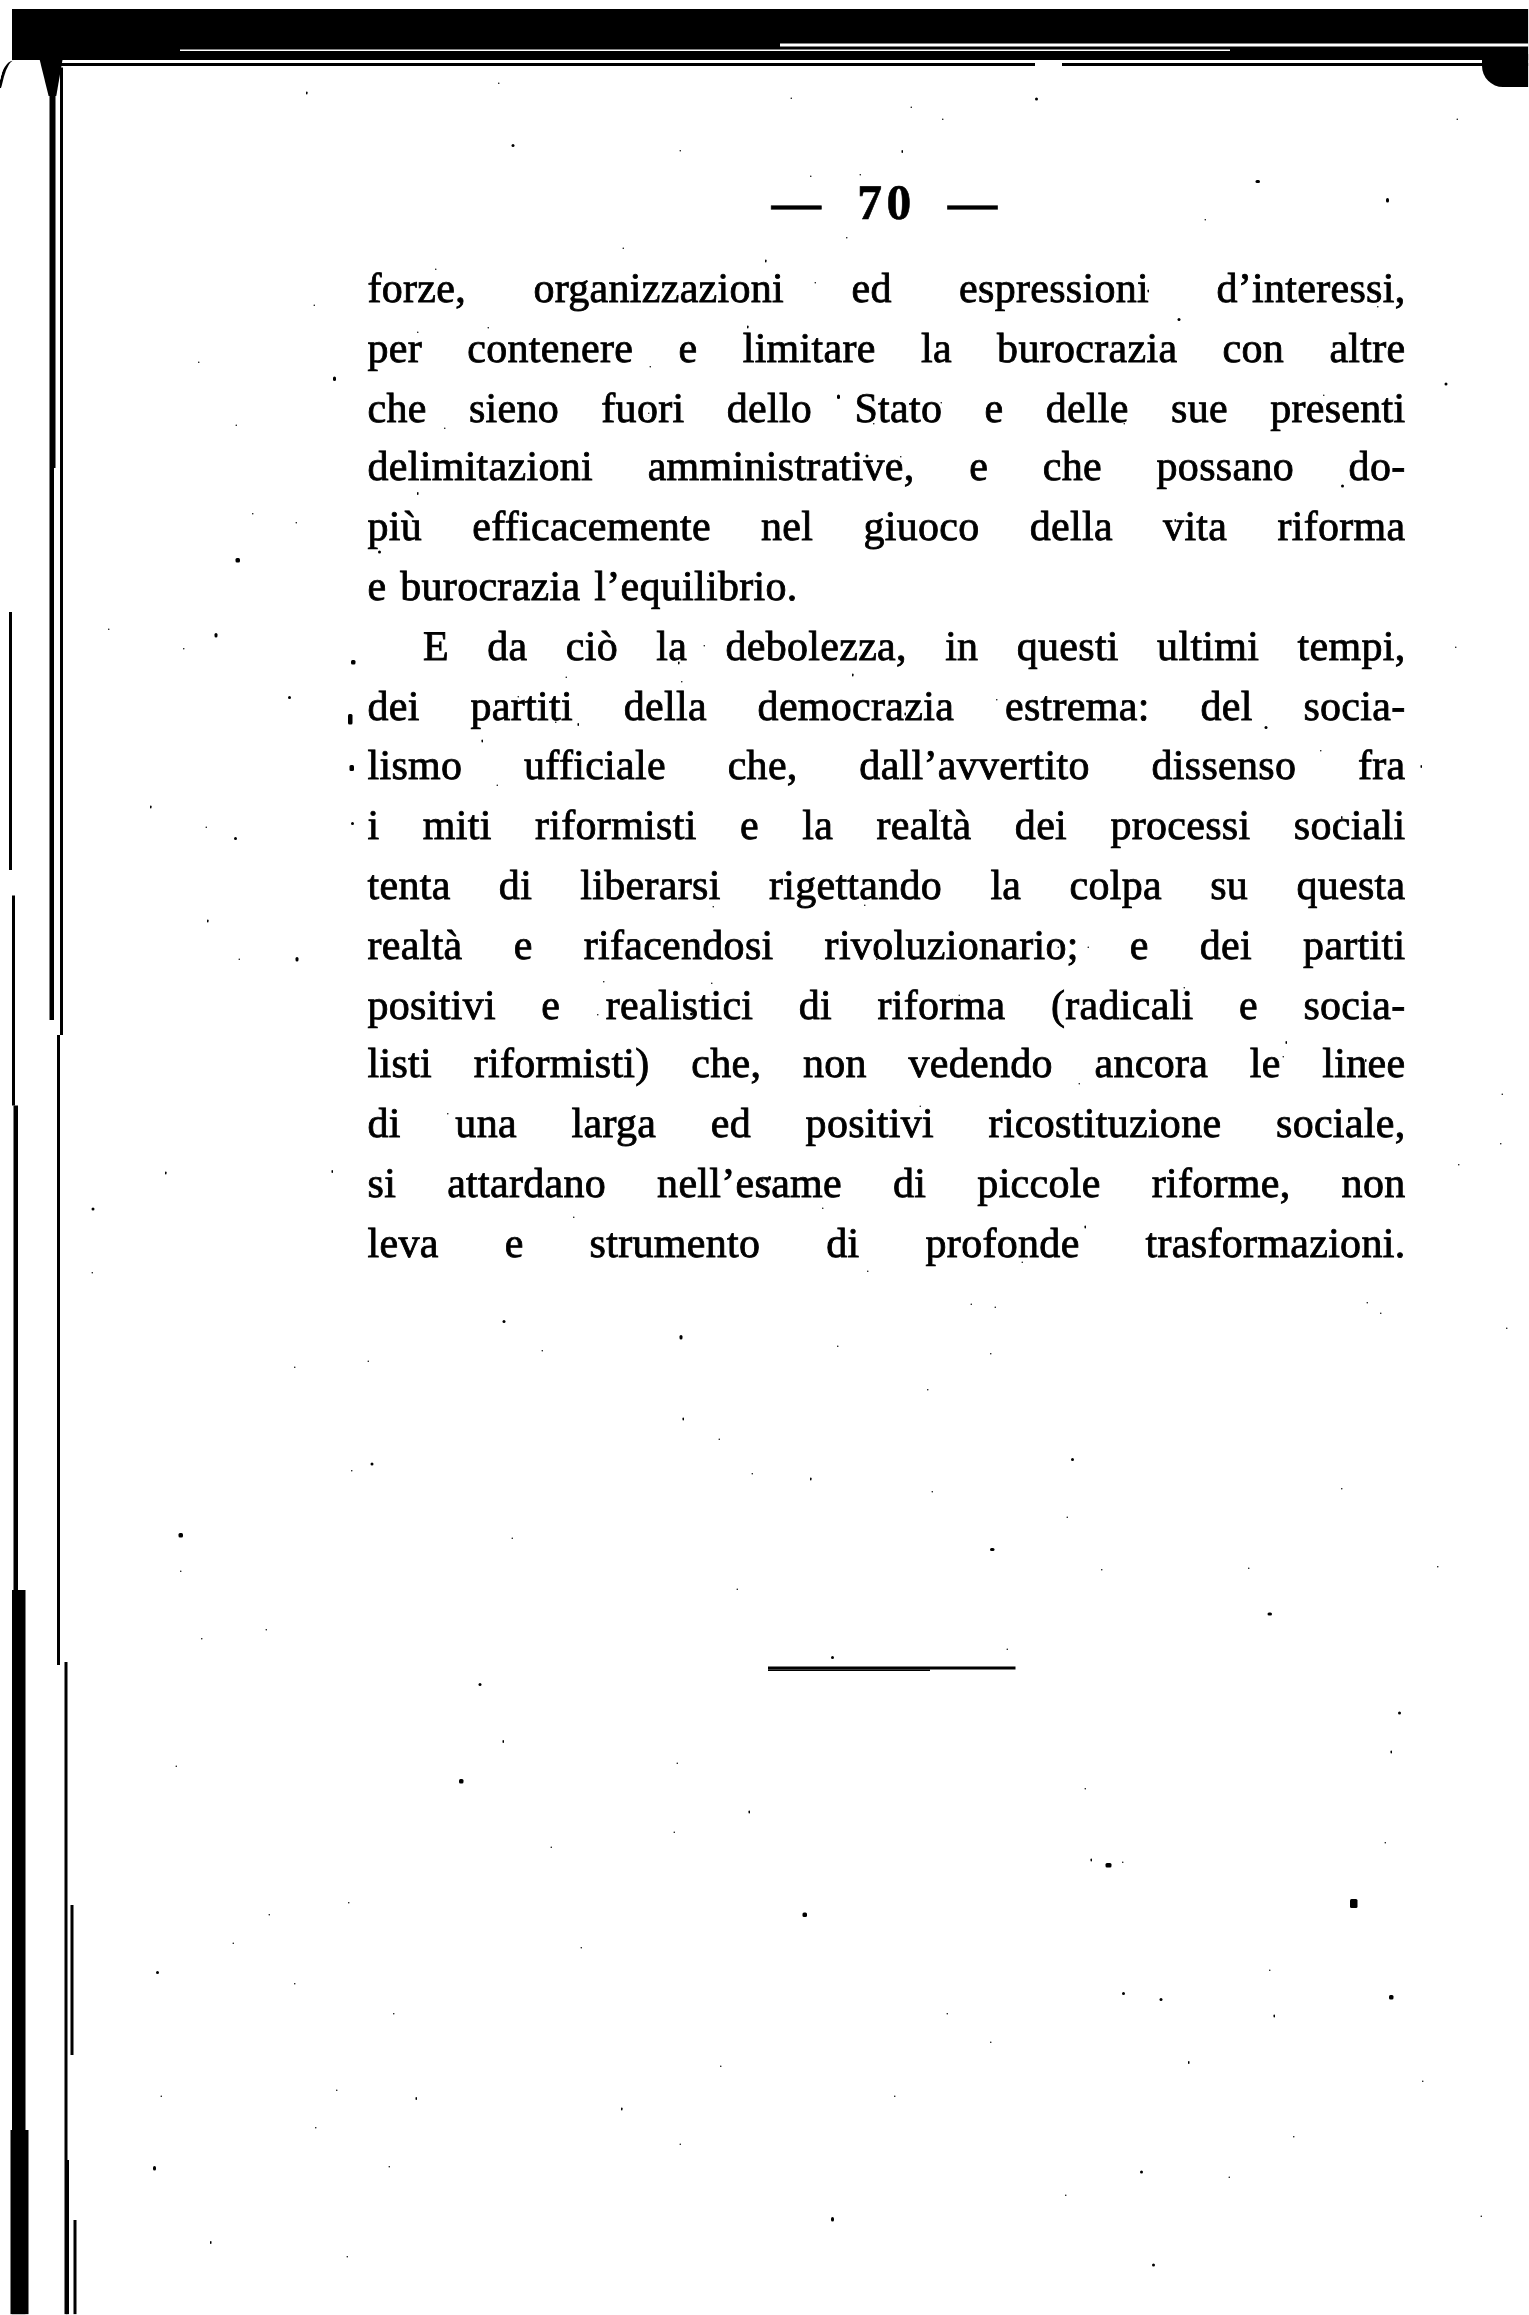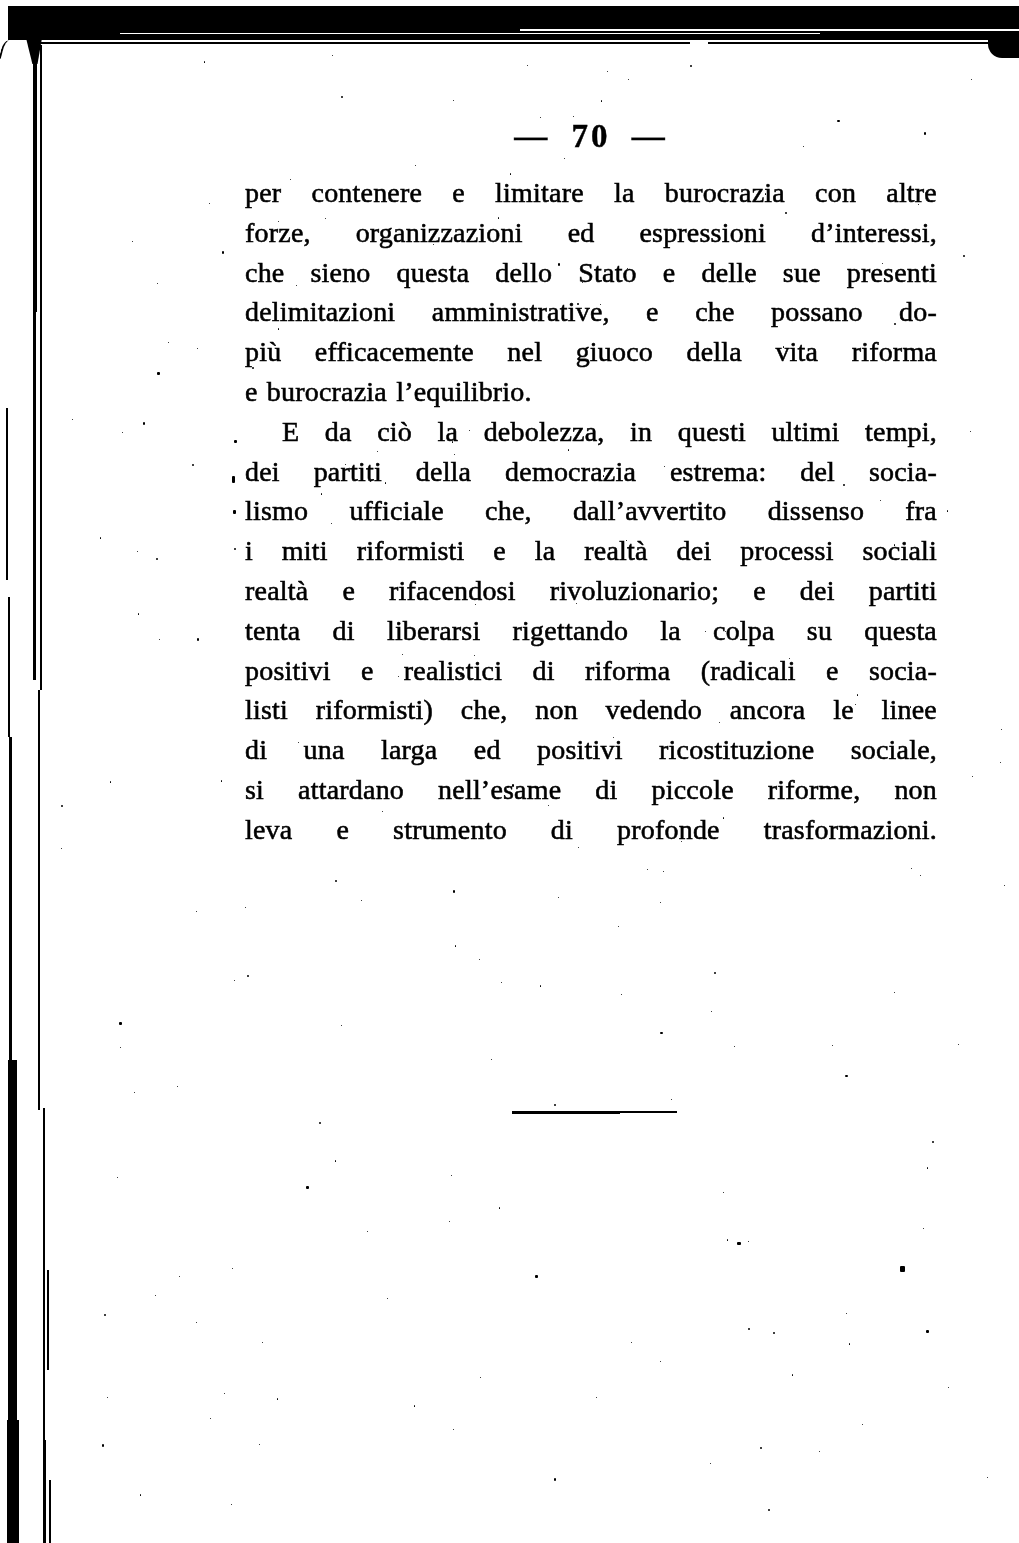--- a/index.html
+++ b/index.html
@@ -102,32 +102,32 @@
   <div class="vline" id="v8"></div>
   <div class="vline" id="v9"></div>
   <div class="vline" id="v10"></div>
   <div class="vline" id="v11"></div>
   <div class="vline" id="v12"></div>
   <div class="vline" id="v13"></div>
 
   <div id="page-number">— 70 —</div>
 
   <div id="text-block">
+    <div class="line">forze, organizzazioni ed espressioni d’interessi,</div>
     <div class="line">per contenere e limitare la burocrazia con altre</div>
-    <div class="line">forze, organizzazioni ed espressioni d’interessi,</div>
-    <div class="line">che sieno questa dello Stato e delle sue presenti</div>
+    <div class="line">che sieno fuori dello Stato e delle sue presenti</div>
     <div class="line">delimitazioni amministrative, e che possano do-</div>
     <div class="line">più efficacemente nel giuoco della vita riforma</div>
     <div class="line align-left">e burocrazia l’equilibrio.</div>
     <div class="line indent">E da ciò la debolezza, in questi ultimi tempi,</div>
     <div class="line">dei partiti della democrazia estrema: del socia-</div>
     <div class="line">lismo ufficiale che, dall’avvertito dissenso fra</div>
     <div class="line">i miti riformisti e la realtà dei processi sociali</div>
+    <div class="line">tenta di liberarsi rigettando la colpa su questa</div>
     <div class="line">realtà e rifacendosi rivoluzionario; e dei partiti</div>
-    <div class="line">tenta di liberarsi rigettando la colpa su questa</div>
     <div class="line">positivi e realistici di riforma (radicali e socia-</div>
     <div class="line">listi riformisti) che, non vedendo ancora le linee</div>
     <div class="line">di una larga ed positivi ricostituzione sociale,</div>
     <div class="line">si attardano nell’esame di piccole riforme, non</div>
     <div class="line">leva e strumento di profonde trasformazioni.</div>
   </div>
 
   <div class="art" id="separator"></div>
   <div class="art" id="separator-thick"></div>
 

